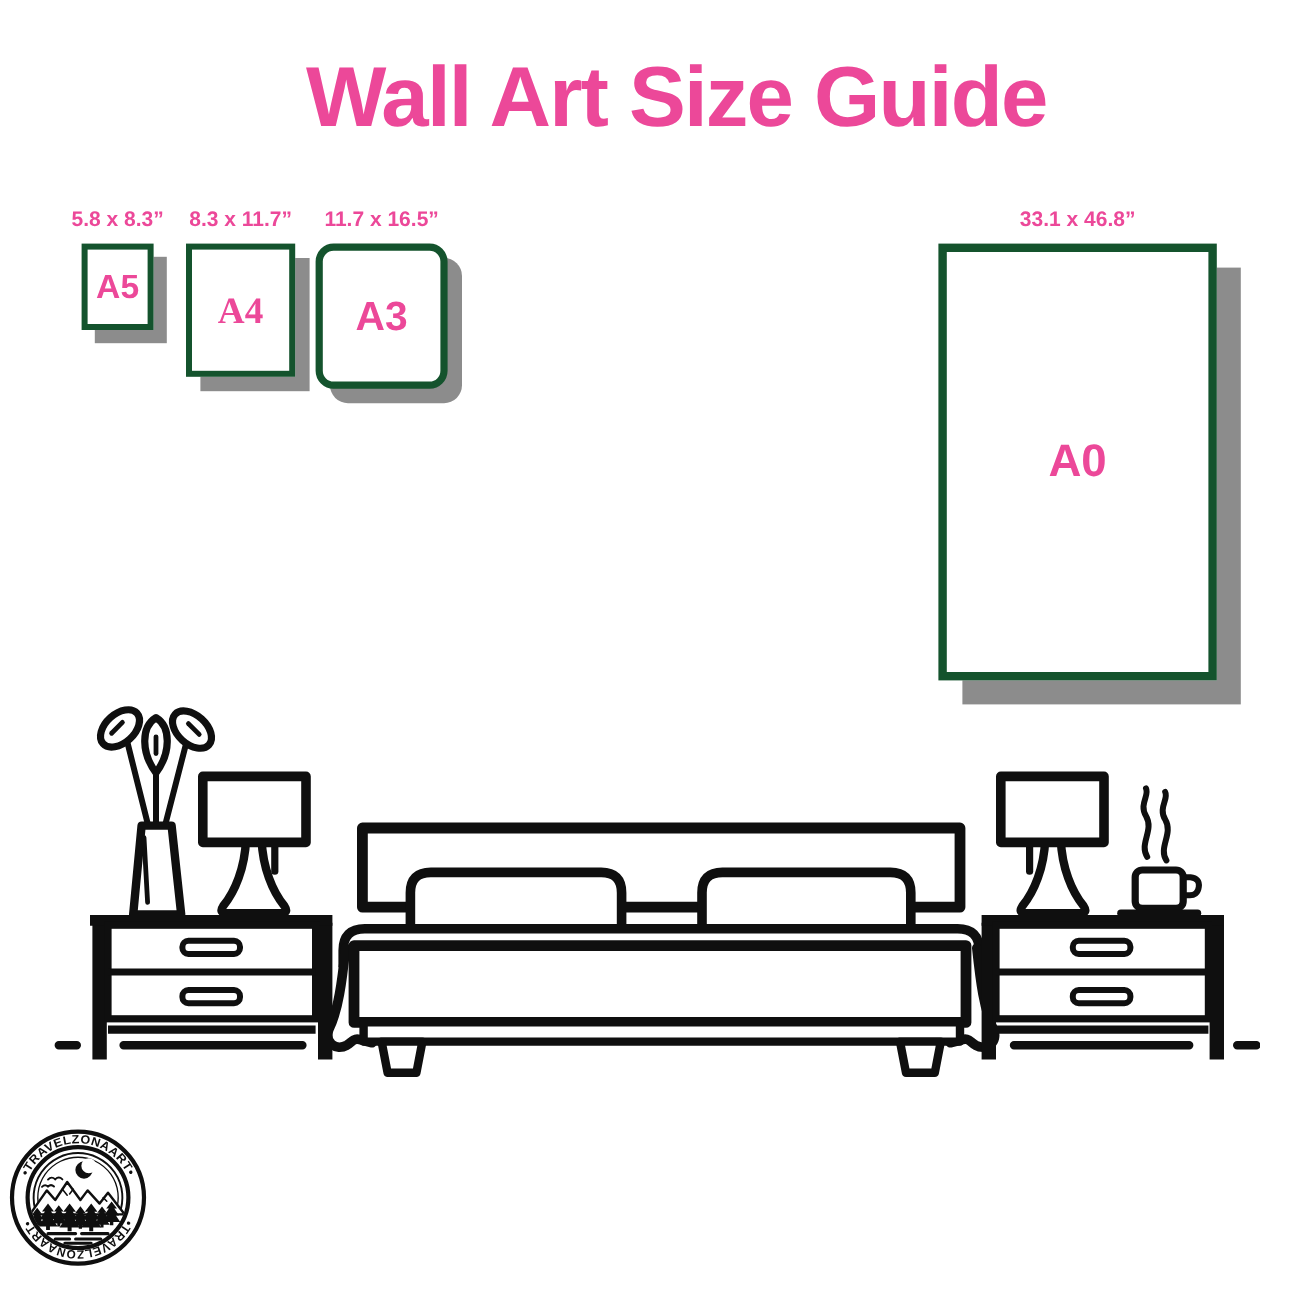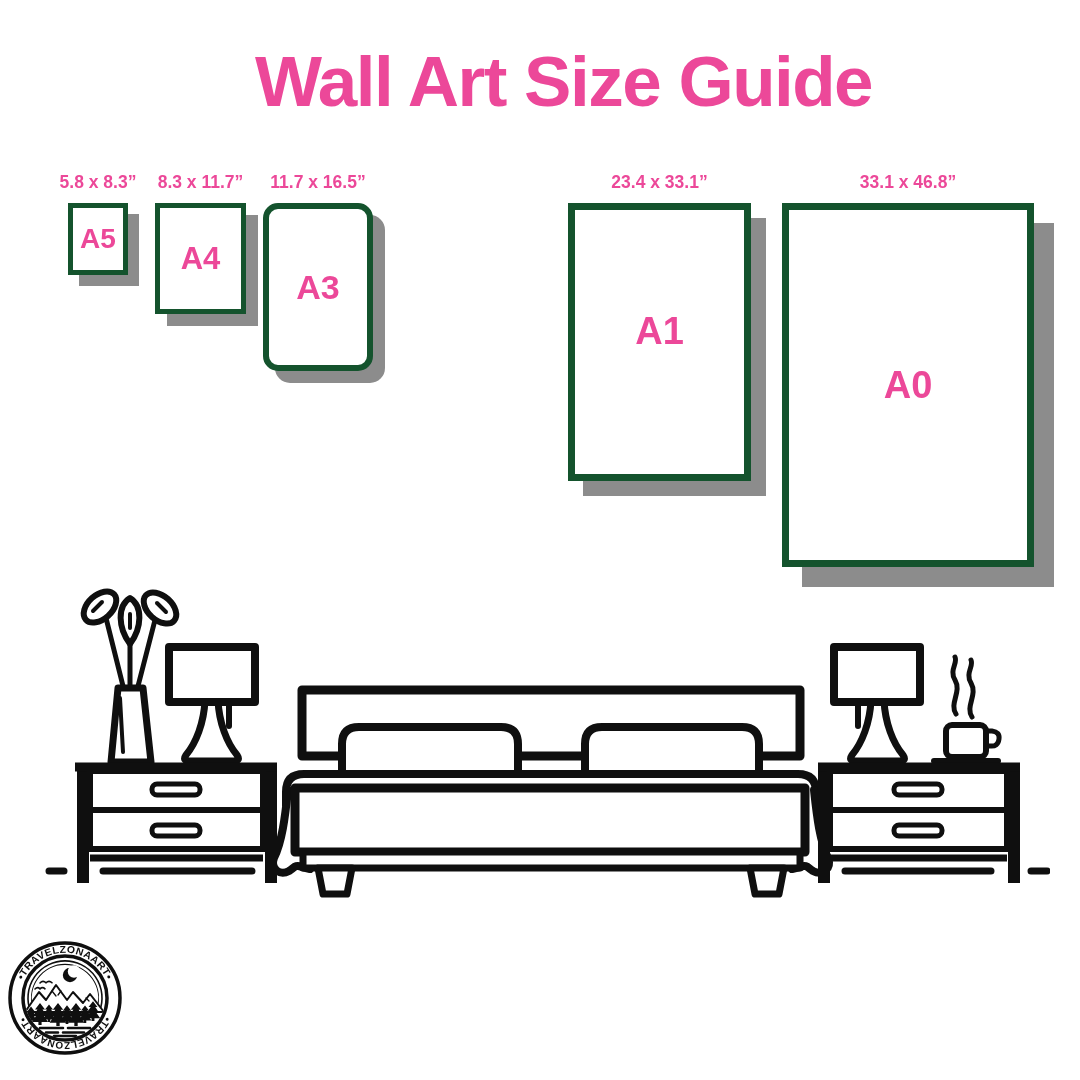--- a/index.html
+++ b/index.html
@@ -7,21 +7,21 @@
           font-family:"Liberation Sans",sans-serif;color:#ec4899;padding-left:47px;}
   .title{position:absolute;left:0;top:46px;width:100%;text-align:center;
          font-size:71px;font-weight:700;letter-spacing:-1.5px;line-height:1;}
   .size-group{position:absolute;}
   .dim-label{position:absolute;left:50%;top:-31px;transform:translateX(-50%);
              white-space:nowrap;font-size:17.5px;font-weight:700;letter-spacing:0px;}
   .frame{position:relative;width:100%;height:100%;background:#fff;box-sizing:border-box;
          border:6px solid #14532d;display:flex;align-items:center;justify-content:center;
          font-weight:700;}
   .f-a5{border-width:5px;box-shadow:11px 11px 0 0 #8c8c8c;font-size:28px;}
-  .f-a4{border-width:5px;box-shadow:12px 12px 0 0 #8c8c8c;font-size:31px;}
+  .f-a4{border-width:5px;box-shadow:12px 12px 0 0 #8c8c8c;font-size:31px;font-family:Liberation Serif, serif;}
   .f-a3{border-width:6px;box-shadow:12px 12px 0 0 #8c8c8c;font-size:34px;border-radius:15px;}
   .f-a2{border-width:6px;box-shadow:12px 12px 0 0 #8c8c8c;font-size:35px;}
   .f-a1{border-width:7px;box-shadow:15px 15px 0 0 #8c8c8c;font-size:38px;padding-bottom:22px;}
   .f-a0{border-width:7px;box-shadow:20px 20px 0 0 #8c8c8c;font-size:38px;text-align:right;}
   .letter{line-height:1;}
   .scene{position:absolute;left:40px;top:580px;}
   .logo{position:absolute;left:0px;top:933px;}
   .website{position:absolute;left:560px;top:1008px;width:500px;text-align:center;
            font-size:50px;font-weight:700;letter-spacing:-0.5px;line-height:1;}
 </style>
@@ -39,36 +39,30 @@
     </div>
   </div>
 
   <div class="size-group" style="left:155px;top:203px;width:91px;height:111px">
     <div class="dim-label">8.3 x 11.7”</div>
     <div class="frame f-a4">
       <span class="letter">A4</span>
     </div>
   </div>
 
-  <div class="size-group" style="left:263px;top:203px;width:110px;height:168px">
+  <div class="size-group" style="left:263px;top:203px;width:110px;height:121px">
     <div class="dim-label">11.7 x 16.5”</div>
     <div class="frame f-a3">
       <span class="letter">A3</span>
     </div>
   </div>
 
 
-  <div class="size-group" style="left:568px;top:203px;width:183px;height:278px">
-    <div class="dim-label">23.4 x 33.1”</div>
-    <div class="frame f-a1">
-      <span class="letter">A1</span>
-    </div>
-  </div>
 
-  <div class="size-group" style="left:782px;top:203px;width:252px;height:364px">
+  <div class="size-group" style="left:782px;top:203px;width:232px;height:364px">
     <div class="dim-label">33.1 x 46.8”</div>
     <div class="frame f-a0">
       <span class="letter">A0</span>
     </div>
   </div>
 
   <svg class="scene" width="1010" height="330" viewBox="0 0 1010 330">
     <g fill="none" stroke="#0f0f0f">
 
       <path stroke-width="7" stroke-linecap="round" d="M9 291 H24 M63 291 H212 M805 291 H951 M991 291 H1007"></path>

